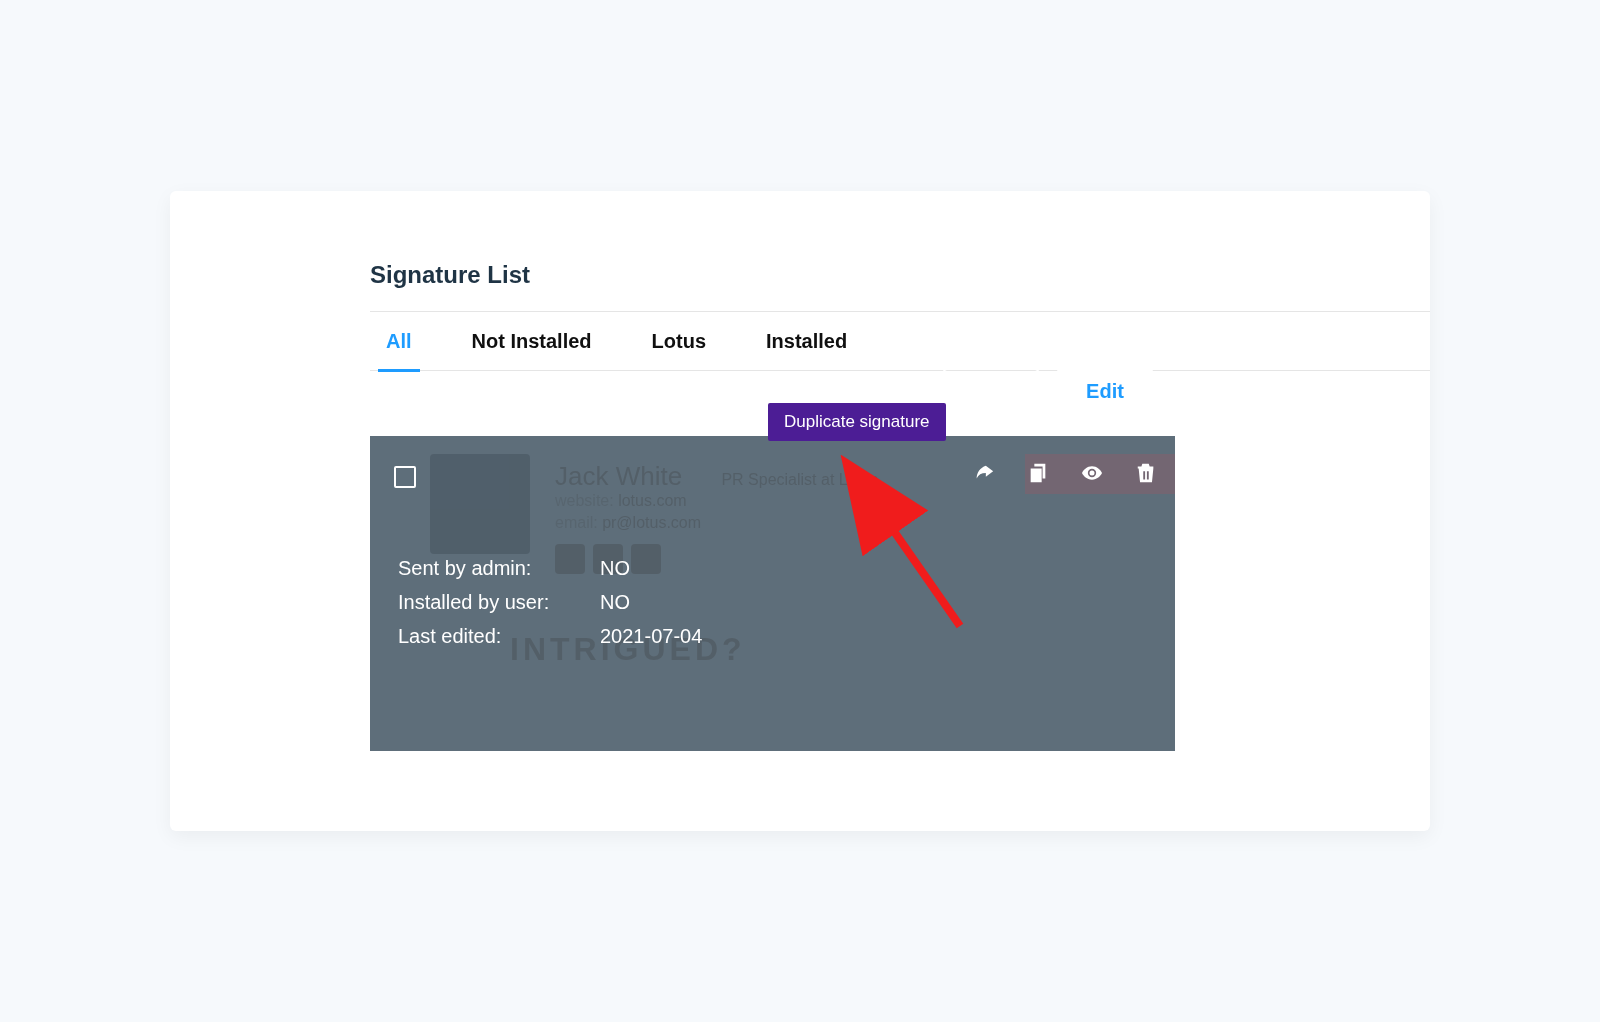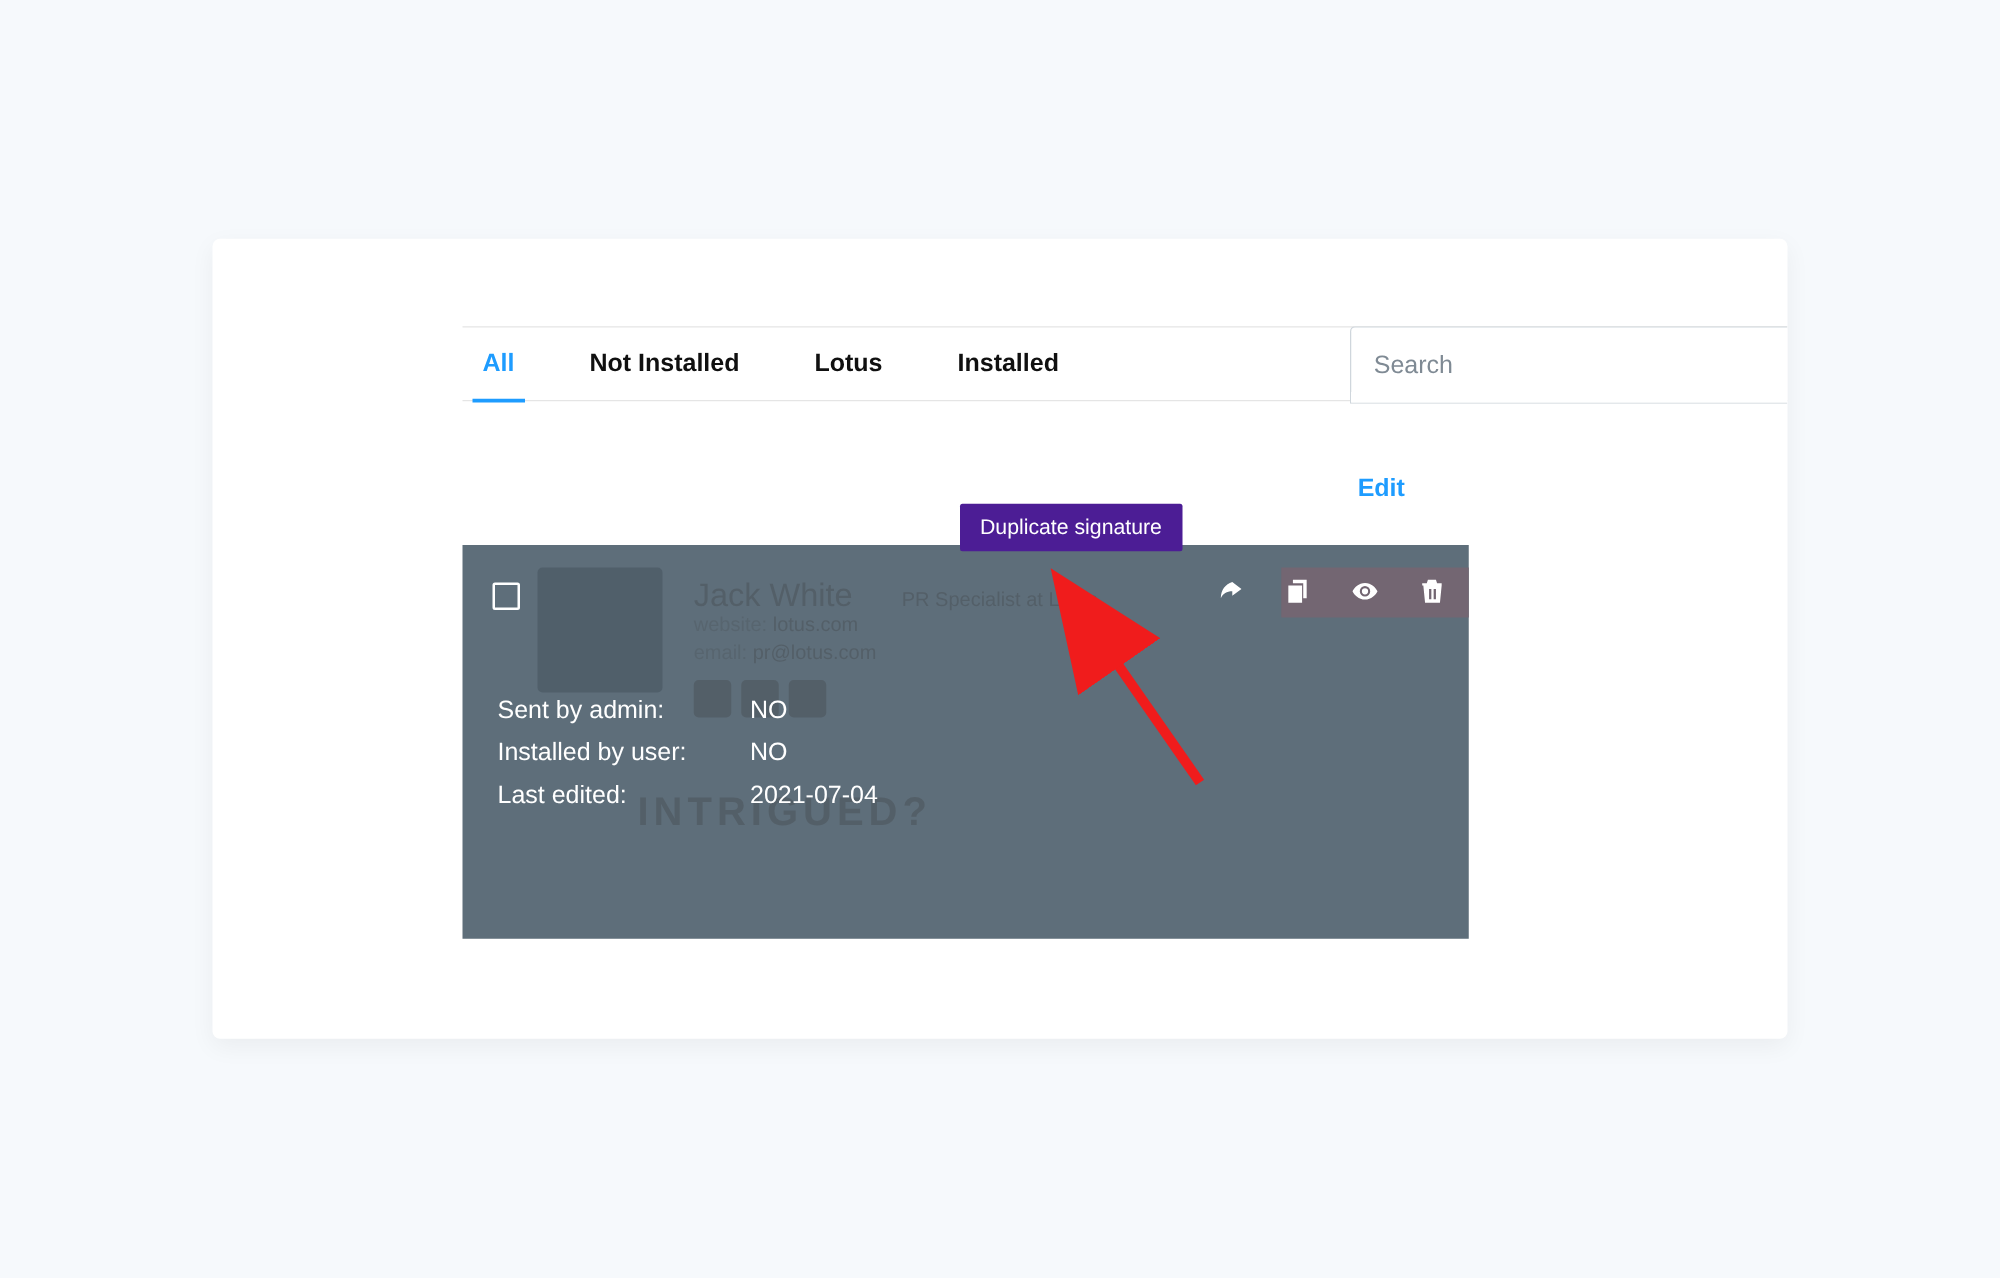--- a/index.html
+++ b/index.html
@@ -246,35 +246,35 @@
       z-index: 12;
       pointer-events: none;
     }
     .arrow svg { width: 100%; height: 100%; overflow: visible; }
   </style>
 </head>
 <body>
 
 <div class="outer-panel">
 
+  <h1 class="page-title">Signature List</h1>
 
   <div class="tab-row">
     <div class="tab active">
         <span>All</span>
       </div>
     <div class="tab">
         <span>Not Installed</span>
       </div>
     <div class="tab">
         <span>Lotus</span>
       </div>
     <div class="tab">
         <span>Installed</span>
       </div>
-    <input class="search-input" type="text" placeholder="Search" style="">
   </div>
 
   <div class="tooltip">Duplicate signature</div>
 
   <div class="card">
     <div class="badge-bg"></div>
 
     <div class="card-bg">
       <div class="bg-avatar"></div>
       <div class="bg-name">

